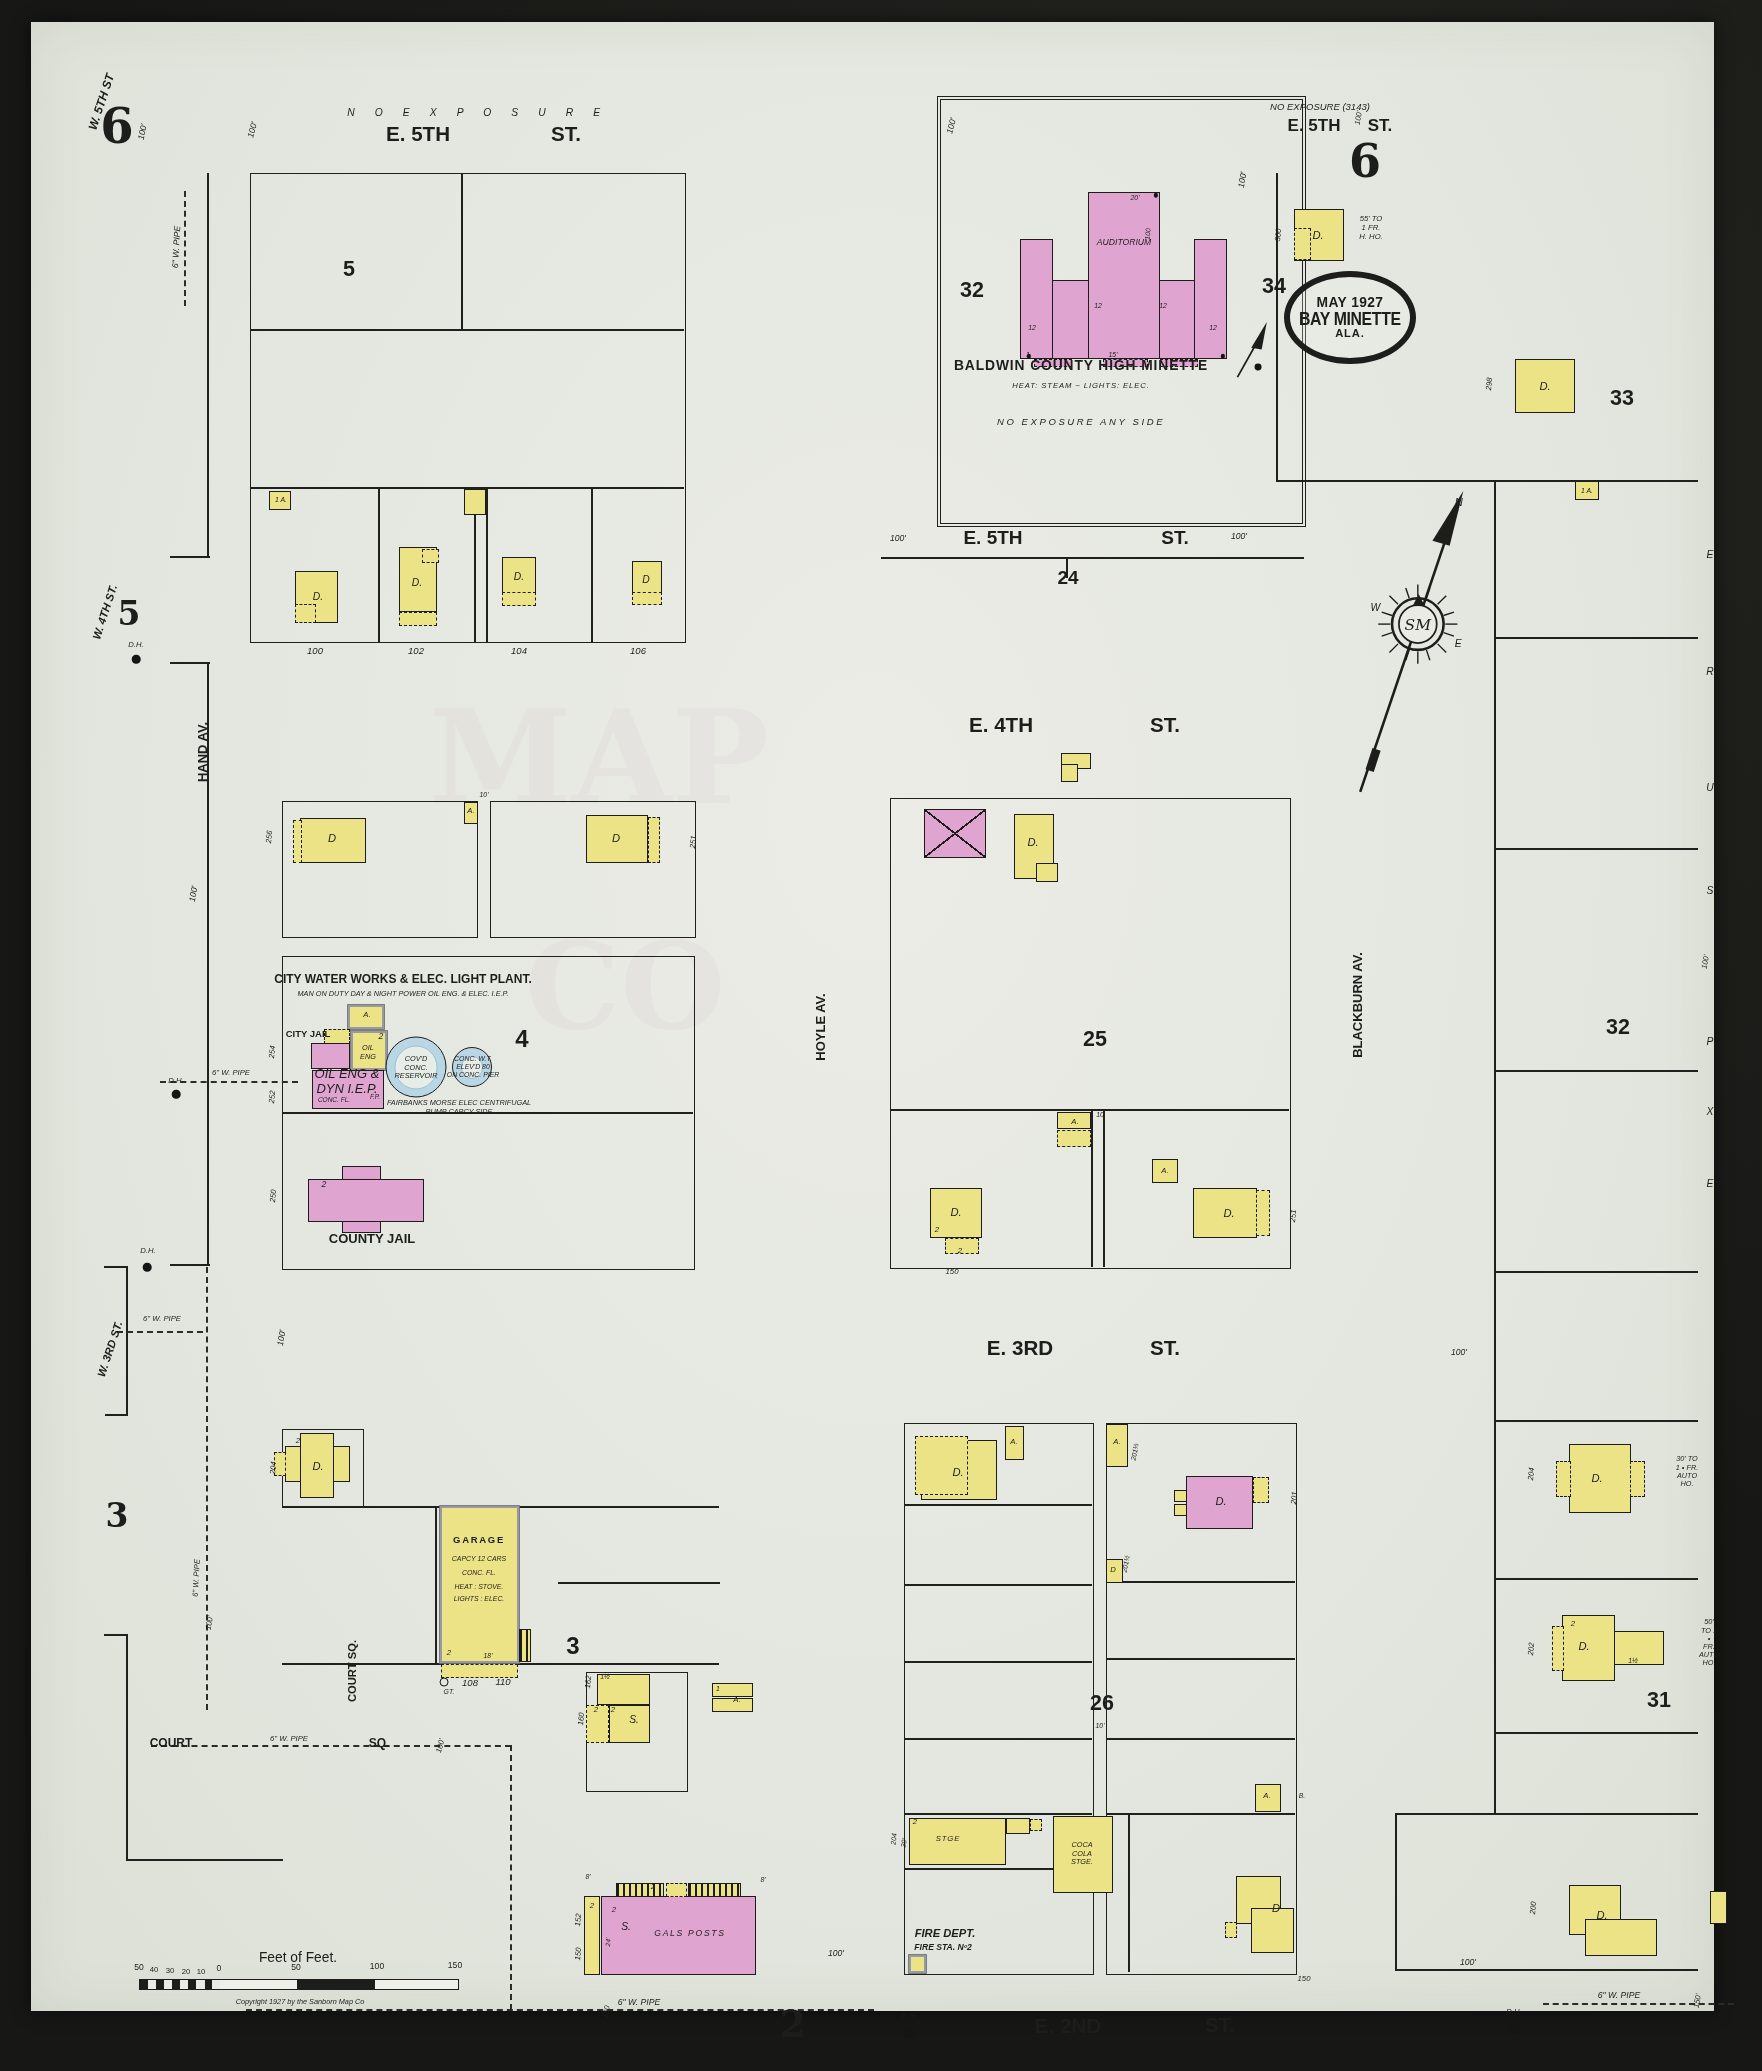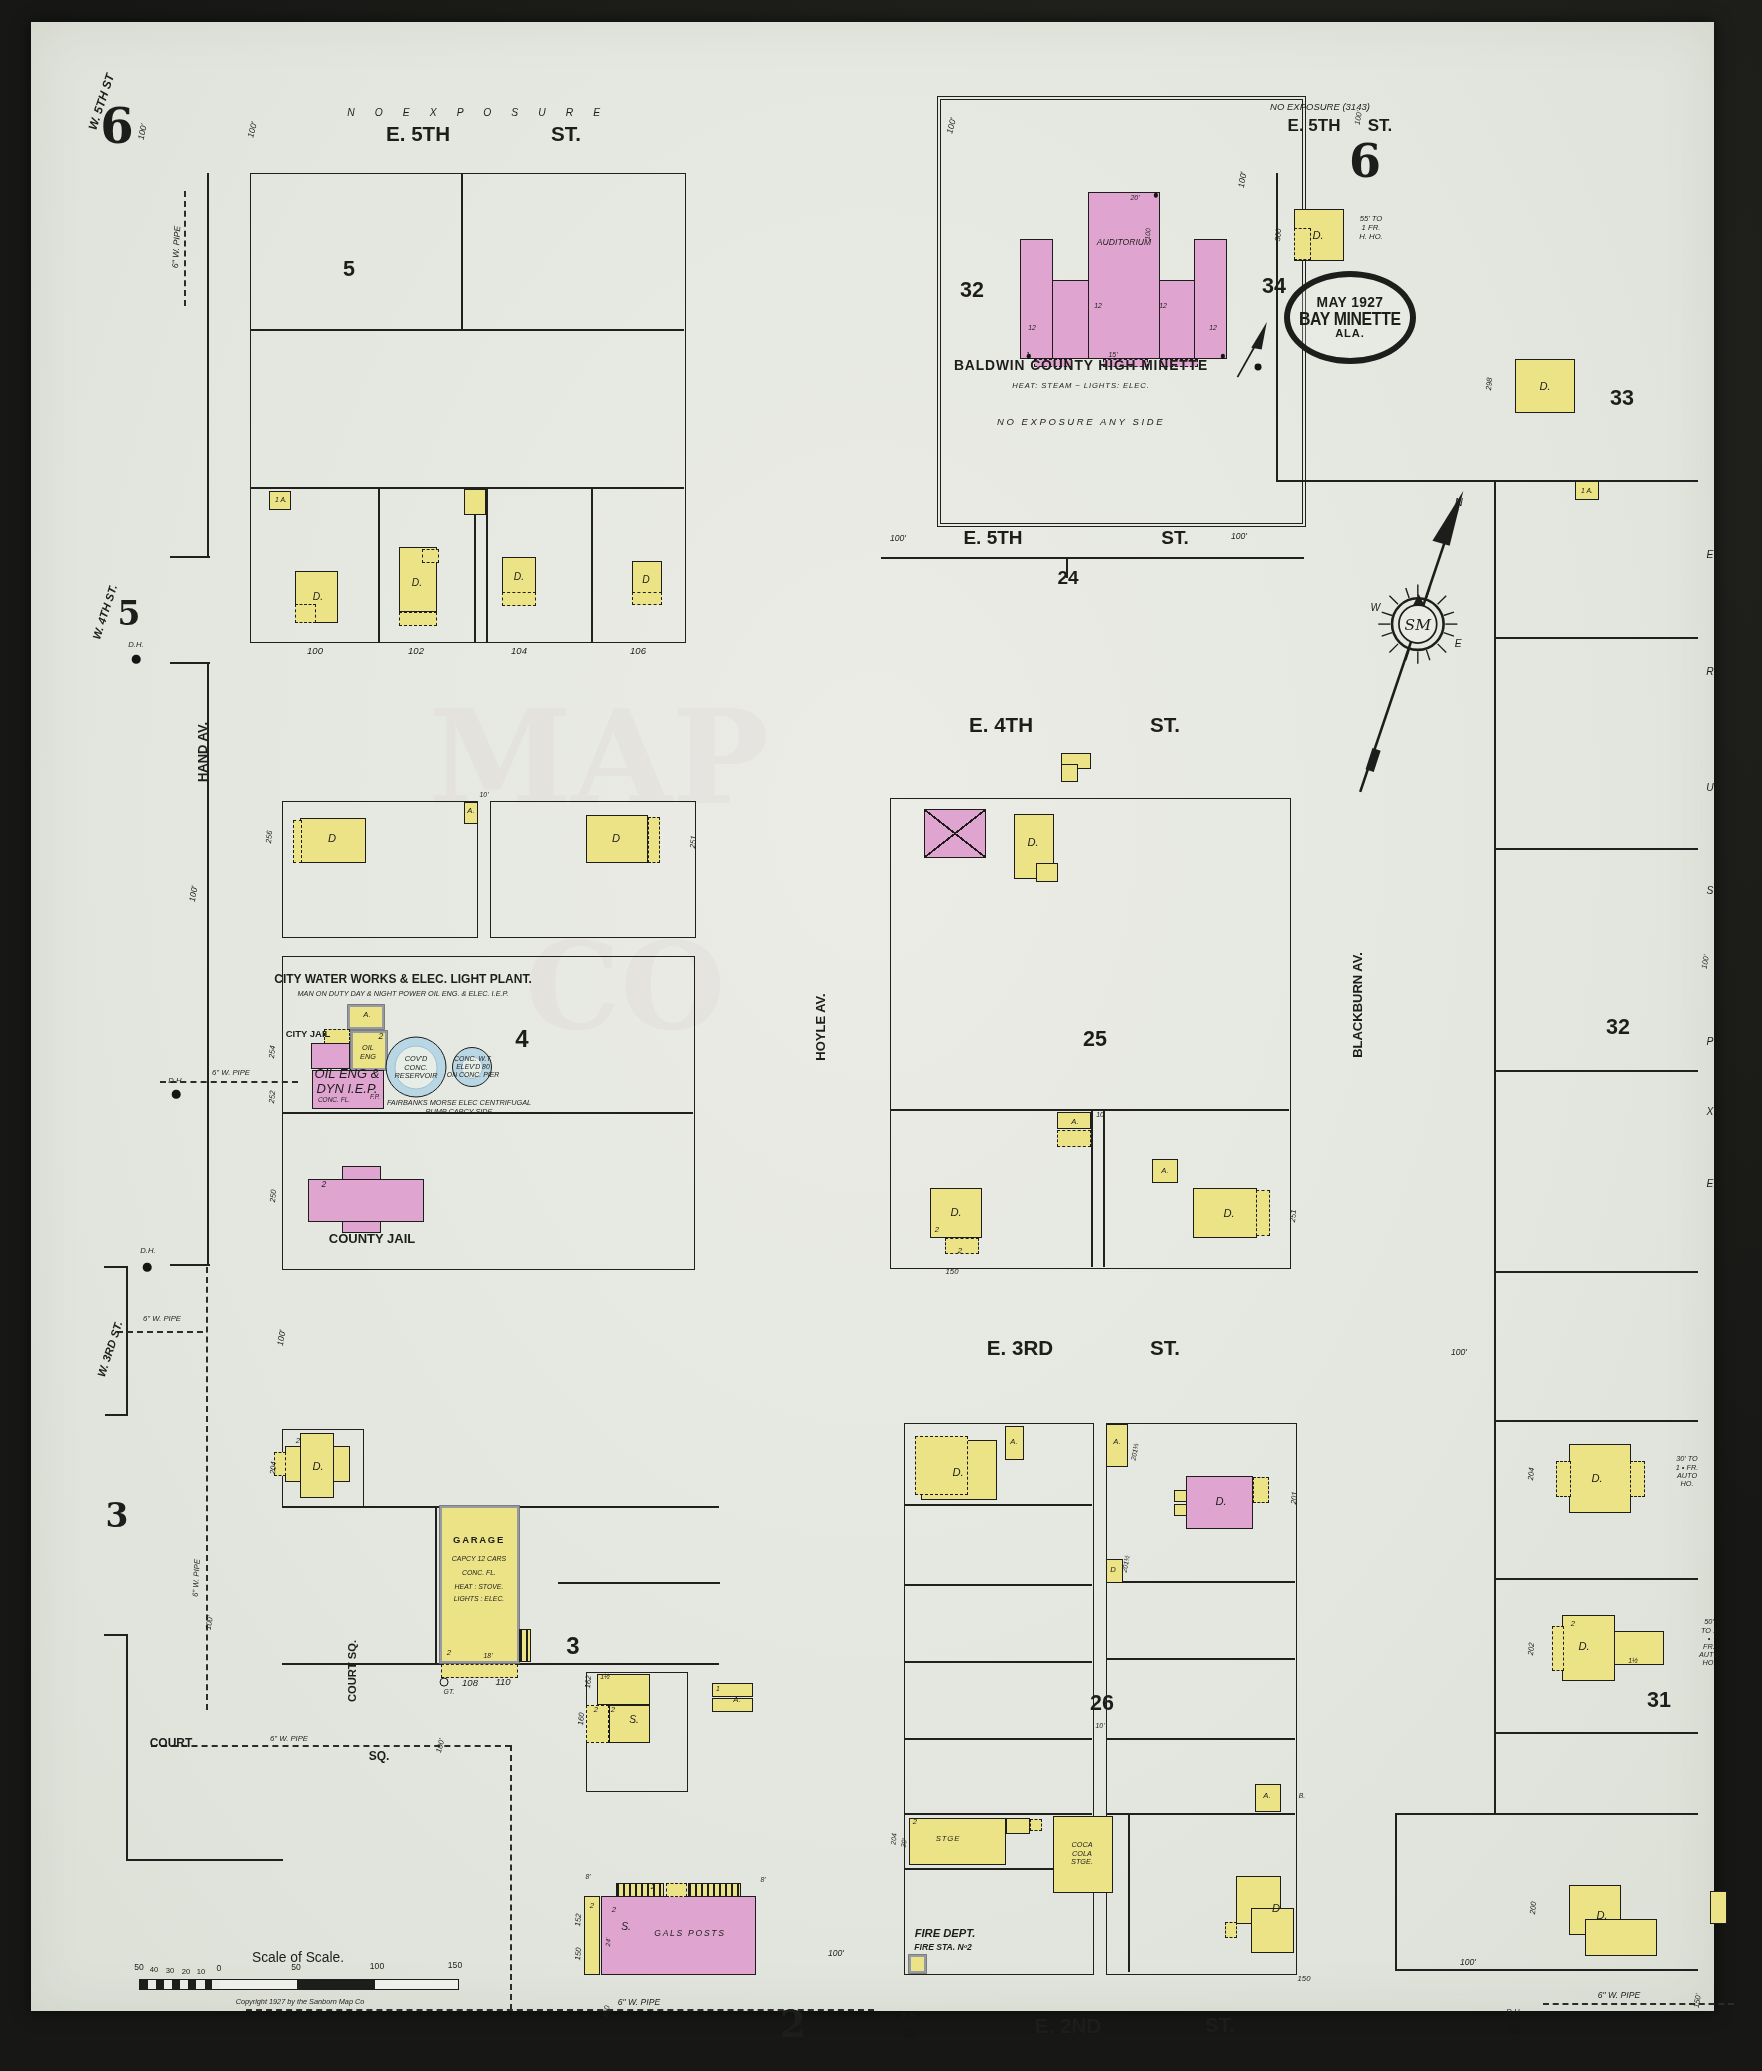--- a/index.html
+++ b/index.html
@@ -382,21 +382,21 @@
         <div class="lbl i" style="left: 595px; top: 1905px; font-size: 10.3px;">S.</div>
         <div class="lbl i" style="left: 659px; top: 1912px; font-size: 8.6px; letter-spacing: 1.7px;">GALS   POSTS</div>
         <div class="lbl i" style="left: 577px; top: 1920px; font-size: 6.5px; transform: translate(-50%, -50%) rotate(-85deg);">24'</div>
         <div class="lbl i" style="left: 548px; top: 1898px; font-size: 7.7px; transform: translate(-50%, -50%) rotate(-85deg);">152</div>
         <div class="lbl i" style="left: 548px; top: 1932px; font-size: 7.7px; transform: translate(-50%, -50%) rotate(-85deg);">150</div>
         <div class="lbl serifnum" style="left: 762px; top: 2002px; font-size: 38px;">2</div>
         <div class="lbl i" style="left: 608px; top: 1981px; font-size: 8.6px;">6" W. PIPE</div>
         <div class="lbl i" style="left: 576px; top: 1990px; font-size: 7.7px; transform: translate(-50%, -50%) rotate(-80deg);">100</div>
         <div class="lbl b" style="left: 140px; top: 1722px; font-size: 12px;">COURT</div>
         <div class="lbl i" style="left: 258px; top: 1717px; font-size: 7.7px;">6" W. PIPE</div>
-        <div class="lbl b" style="left: 348px; top: 1722px; font-size: 12px; margin-top: 13px;">SQ.</div>
+        <div class="lbl b" style="left: 348px; top: 1722px; font-size: 12px;">SQ.</div>
         <div class="lbl i" style="left: 410px; top: 1724px; font-size: 7.7px; transform: translate(-50%, -50%) rotate(-75deg);">100'</div>
         <div class="lbl b" style="left: 321px; top: 1649px; font-size: 11.2px; transform: translate(-50%, -50%) rotate(-90deg);">COURT SQ.</div>
         <div class="lbl b" style="left: 1071px; top: 1681px; font-size: 21.5px;">26</div>
         <div class="lbl i" style="left: 1069px; top: 1704px; font-size: 6.9px;">10'</div>
         <div class="lbl i" style="left: 927px; top: 1450px; font-size: 11.2px;">D.</div>
         <div class="lbl i" style="left: 983px; top: 1420px; font-size: 7.7px;">A.</div>
         <div class="lbl i" style="left: 1086px; top: 1420px; font-size: 7.7px;">A.</div>
         <div class="lbl i" style="left: 1104px; top: 1430px; font-size: 6.9px; transform: translate(-50%, -50%) rotate(-80deg);">201⅓</div>
         <div class="lbl i" style="left: 1190px; top: 1479px; font-size: 11.2px;">D.</div>
         <div class="lbl i" style="left: 1264px; top: 1476px; font-size: 7.7px; transform: translate(-50%, -50%) rotate(-85deg);">201</div>
@@ -502,18 +502,18 @@
       <text x="160" y="48" font-size="13" font-style="italic" fill="#1d1d1b">N</text>
       <text x="62" y="170" font-size="12" font-style="italic" fill="#1d1d1b">W</text>
       <text x="160" y="212" font-size="12" font-style="italic" fill="#1d1d1b">E</text>
     </svg>
 
     <svg id="school-arrow" style="left:1196px;top:293px;" width="52" height="69" viewBox="0 0 60 80">
       <line x1="12" y1="72" x2="40" y2="22" stroke="#1d1d1b" stroke-width="2"></line>
       <polygon points="46,8 28,38 40,40" fill="#1d1d1b"></polygon>
     </svg>
 
-    <div class="lbl" style="left:267px;top:1936px;font-size:13.8px;">Scale of Scale.</div>
+    <div class="lbl" style="left:267px;top:1936px;font-size:13.8px;">Feet of Feet.</div>
     <div id="scalebar"></div>
     <div class="lbl i" style="left:269px;top:1980px;font-size:7.3px;">Copyright 1927 by the Sanborn Map Co</div>
   </div>
 </div>
 
 
 </body></html>

